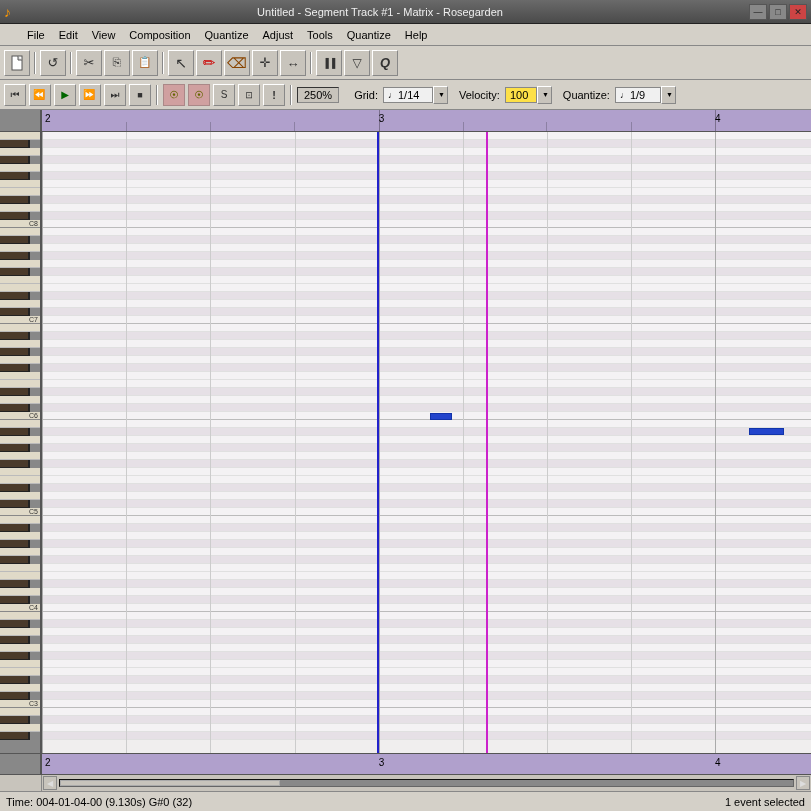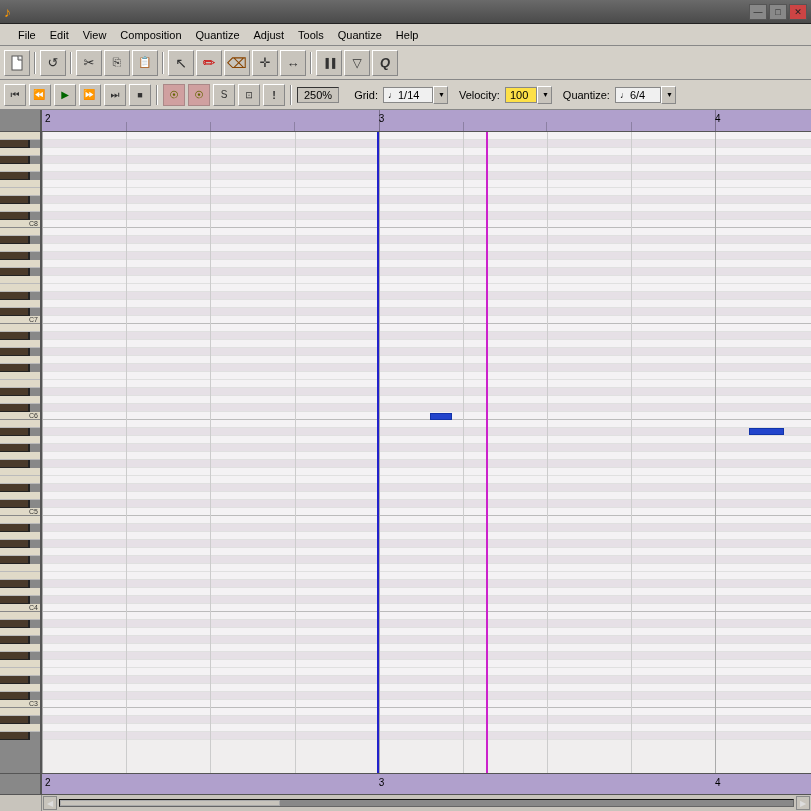--- a/index.html
+++ b/index.html
@@ -22,21 +22,21 @@
       font-size: 9px; display: flex; align-items: center; justify-content: center;
       cursor: pointer; color: #222;
     }
 
     
     #menu-bar {
       background: #d4d0c8;
       height: 22px;
       display: flex;
       align-items: center;
-      padding: 0 12px;
+      padding: 0 21px;
       border-bottom: 1px solid #888;
       gap: 2px;
     }
     .menu-item {
       padding: 2px 6px;
       font-size: 11px;
       color: #000;
       cursor: pointer;
     }
 
@@ -180,20 +180,21 @@
       border: 1px solid #1133aa;
       height: 7px;
       z-index: 5;
     }
   </style>
 </head>
 <body>
 
 <div id="title-bar">
   <span style="font-size:14px; color:#f90;">♪</span>
+  <span class="title-text">Untitled - Segment Track #1  -  Matrix  -  Rosegarden</span>
   <div class="win-controls">
     <div class="win-btn">—</div>
     <div class="win-btn">□</div>
     <div class="win-btn" style="background:#c44;">✕</div>
   </div>
 </div>
 
 <div id="menu-bar">
     <div class="menu-item">File</div>
     <div class="menu-item">Edit</div>
@@ -266,21 +267,21 @@
     <div class="param-box" style="min-width:32px;">
       <span>100</span>
     </div>
     <div class="param-dropdown" style="height:18px;"></div>
   </div>
 
   <span class="param-label">Quantize:</span>
   <div style="display:flex; align-items:center; margin-left:2px;">
     <div class="param-box" style="background:#f0f0f0; min-width:46px;">
       <span style="font-size:9px; margin-right:1px;">♩</span>
-      <span>6/4</span>
+      <span>1/9</span>
     </div>
     <div class="param-dropdown" style="height:18px;"></div>
   </div>
 </div>
 
 <div id="main-editor" style="display:flex; flex-direction:column; height: calc(811px - 24px - 22px - 34px - 30px);">
 
 
   <div style="display:flex; height:22px; border-bottom:1px solid #555;">
     <div style="width:42px; background:#888; flex-shrink:0; border-right:2px solid #555;"></div>
@@ -502,13 +503,17 @@
     <div style="width:42px; background:#c8c4bc; border-right:1px solid #888; flex-shrink:0;"></div>
     <div style="flex:1; background:#c8c4bc; display:flex; align-items:center; padding:1px;">
       <div style="width:14px; height:14px; background:#c8c4bc; border:1px solid #888; display:flex; align-items:center; justify-content:center; font-size:8px; cursor:pointer; flex-shrink:0;">◀</div>
       <div style="flex:1; height:8px; background:#888; margin:0 2px; border:1px inset #666; position:relative;">
         <div style="width:30%; height:100%; background:#c8c4bc; border:1px solid #aaa;"></div>
       </div>
       <div style="width:14px; height:14px; background:#c8c4bc; border:1px solid #888; display:flex; align-items:center; justify-content:center; font-size:8px; cursor:pointer; flex-shrink:0;">▶</div>
     </div>
   </div>
 
+  <div id="status-bar" style="background:#d4d0c8; height:20px; display:flex; align-items:center; padding:0 6px; border-top:1px solid #888; justify-content:space-between; font-size:11px; color:#000;">
+    <span>Time:  004-01-04-00  (9.130s)  G#0  (32)</span>
+    <span>1 event selected</span>
+  </div>
 </div>
 
 </body></html>

